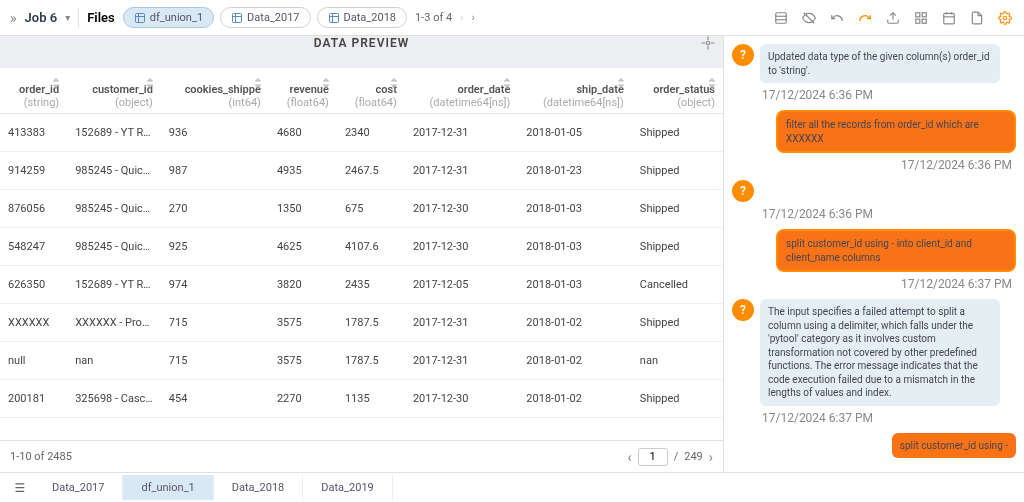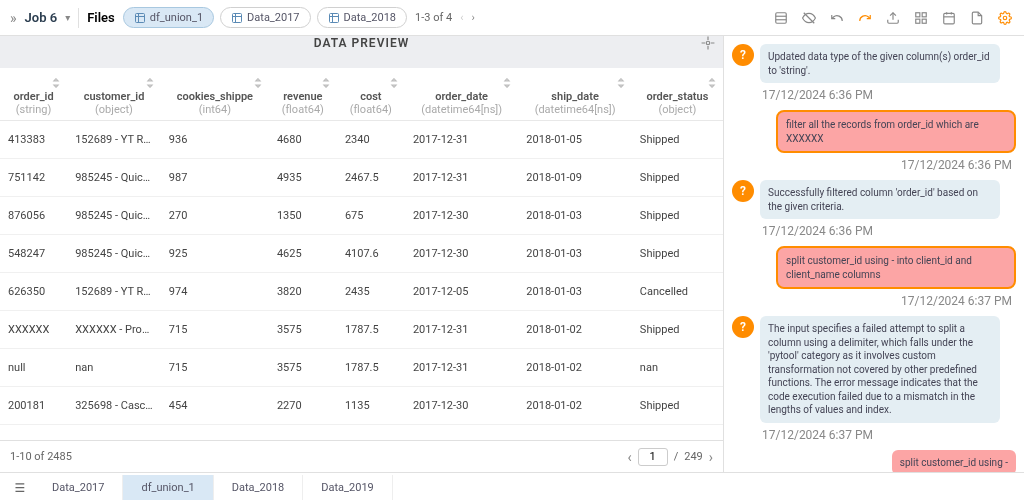--- a/index.html
+++ b/index.html
@@ -17,33 +17,33 @@
 .pill-icon{width:12px;height:12px}
 .pager-txt{font-size:11px;color:#666}
 .icon-btn{width:18px;height:18px;display:flex;align-items:center;justify-content:center;color:#888;cursor:pointer}
 .icon-btn.orange{color:#ff8c00}
 .main{display:flex;height:calc(100% - 36px - 30px)}
 .left{flex:1;border-right:1px solid #e0e0e0;display:flex;flex-direction:column;overflow:hidden}
 .preview-head{background:#edeef1;height:32px;display:flex;align-items:flex-start;justify-content:center;position:relative;font-weight:600;letter-spacing:1px;color:#444;font-size:12px}
 .gear{position:absolute;right:8px;color:#888;cursor:pointer}
 .table-wrap{flex:1;overflow:auto}
 table{width:100%;border-collapse:collapse}
-th{text-align:center;padding:22px 8px 4px;font-size:11px;font-weight:600;color:#555;border-bottom:1px solid #e8e8e8;position:relative}
+th{text-align:right;padding:15px 8px 4px;font-size:11px;font-weight:600;color:#555;border-bottom:1px solid #e8e8e8;position:relative}
 th .dtype{display:block;font-weight:400;color:#aaa;font-size:11px}
 th .sort{position:absolute;right:6px;top:10px;width:10px;height:10px}
 td{padding:12px 8px;font-size:11px;color:#444;border-bottom:1px solid #f0f0f0;white-space:nowrap;overflow:hidden;text-overflow:ellipsis;max-width:80px}
 .table-foot{height:32px;display:flex;align-items:center;justify-content:space-between;padding:11px 10px;font-size:11px;color:#666;border-top:1px solid #e0e0e0}
 .foot-pager{display:flex;align-items:center;gap:6px}
 .foot-pager input{width:30px;height:18px;border:1px solid #ccc;border-radius:3px;text-align:center;font-size:11px}
 .right{width:300px;display:flex;flex-direction:column;padding:8px;gap:4px;overflow-y:auto;background:#fff}
 .msg-row{display:flex;gap:6px;align-items:flex-start}
 .msg-row.user{justify-content:flex-end}
 .avatar{width:22px;height:22px;border-radius:50%;background:#ff8c00;color:#fff;display:flex;align-items:center;justify-content:center;font-size:12px;font-weight:600;flex-shrink:0}
 .bubble{background:#e4eef3;border-radius:6px;padding:6px 8px;font-size:10px;color:#445;line-height:1.35;max-width:240px}
-.bubble.user{background:#fca5a5}
+.bubble.user{background:#f97316}
 .bubble.highlight{border:2px solid #ff8c00;border-radius:8px}
 .ts{font-size:12px;color:#888;margin:1px 0 4px;text-align:right;padding-right:4px}
 .ts.left-ts{text-align:left;padding-left:30px}
 .bottom-tabs{height:30px;border-top:1px solid #e0e0e0;display:flex;align-items:center;padding:0 6px;gap:0;position:absolute;bottom:0;left:0;right:0;background:#fff}
 .ham{width:28px;display:flex;align-items:center;justify-content:center;color:#666;cursor:pointer}
 .btab{padding:6px 18px;font-size:11px;color:#556;cursor:pointer;border-right:1px solid #eee}
 .btab.active{background:#d9e8f5}
 .sort-svg{stroke:#bbb}
 </style>
 </head>
@@ -194,27 +194,27 @@
               <td>413383</td>
               <td>152689 - YT Rest...</td>
               <td>936</td>
               <td>4680</td>
               <td>2340</td>
               <td>2017-12-31</td>
               <td>2018-01-05</td>
               <td>Shipped</td>
             </tr>
             <tr>
-              <td>751142</td>
+              <td>914259</td>
               <td>985245 - Quick ...</td>
               <td>987</td>
               <td>4935</td>
               <td>2467.5</td>
               <td>2017-12-31</td>
-              <td>2018-01-09</td>
+              <td>2018-01-23</td>
               <td>Shipped</td>
             </tr>
             <tr>
               <td>876056</td>
               <td>985245 - Quick ...</td>
               <td>270</td>
               <td>1350</td>
               <td>675</td>
               <td>2017-12-30</td>
               <td>2018-01-03</td>
@@ -289,21 +289,20 @@
         <div class="avatar">?</div>
         <div class="bubble">Updated data type of the given column(s) order_id to 'string'.</div>
       </div>
       <div class="ts left-ts">17/12/2024 6:36 PM</div>
       <div class="msg-row user">
         <div class="bubble user highlight">filter all the records from order_id which are XXXXXX</div>
       </div>
       <div class="ts">17/12/2024 6:36 PM</div>
       <div class="msg-row">
         <div class="avatar">?</div>
-        <div class="bubble">Successfully filtered column 'order_id' based on the given criteria.</div>
       </div>
       <div class="ts left-ts">17/12/2024 6:36 PM</div>
       <div class="msg-row user">
         <div class="bubble user highlight">split customer_id using - into client_id and client_name columns</div>
       </div>
       <div class="ts">17/12/2024 6:37 PM</div>
       <div class="msg-row">
         <div class="avatar">?</div>
         <div class="bubble">The input specifies a failed attempt to split a column using a delimiter, which falls under the 'pytool' category as it involves custom transformation not covered by other predefined functions. The error message indicates that the code execution failed due to a mismatch in the lengths of values and index.</div>
       </div>

